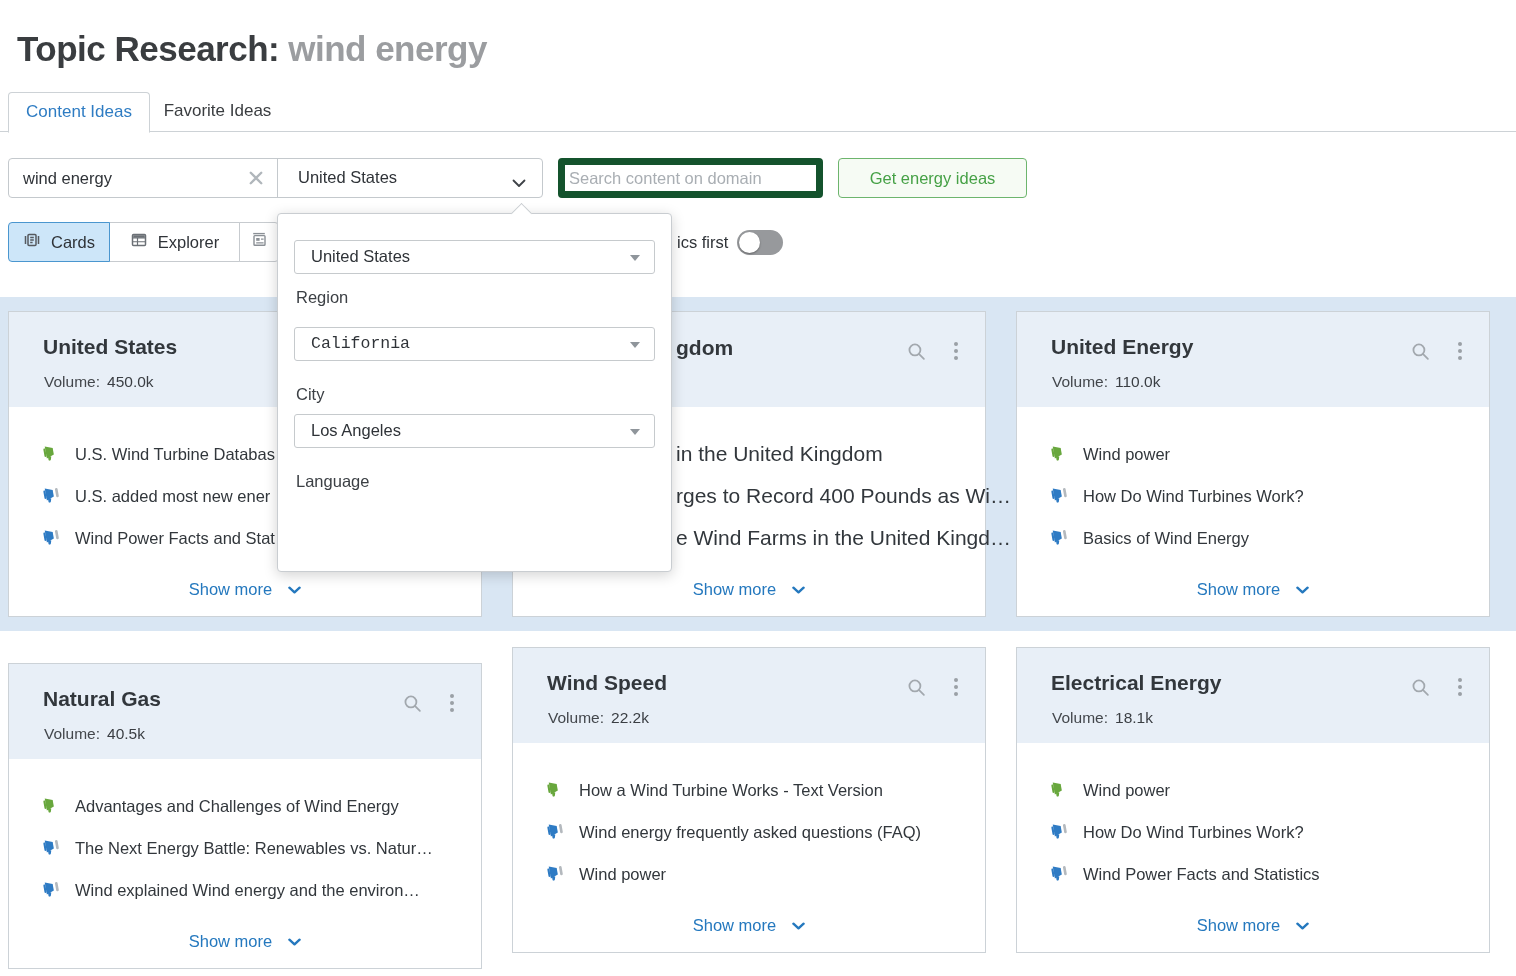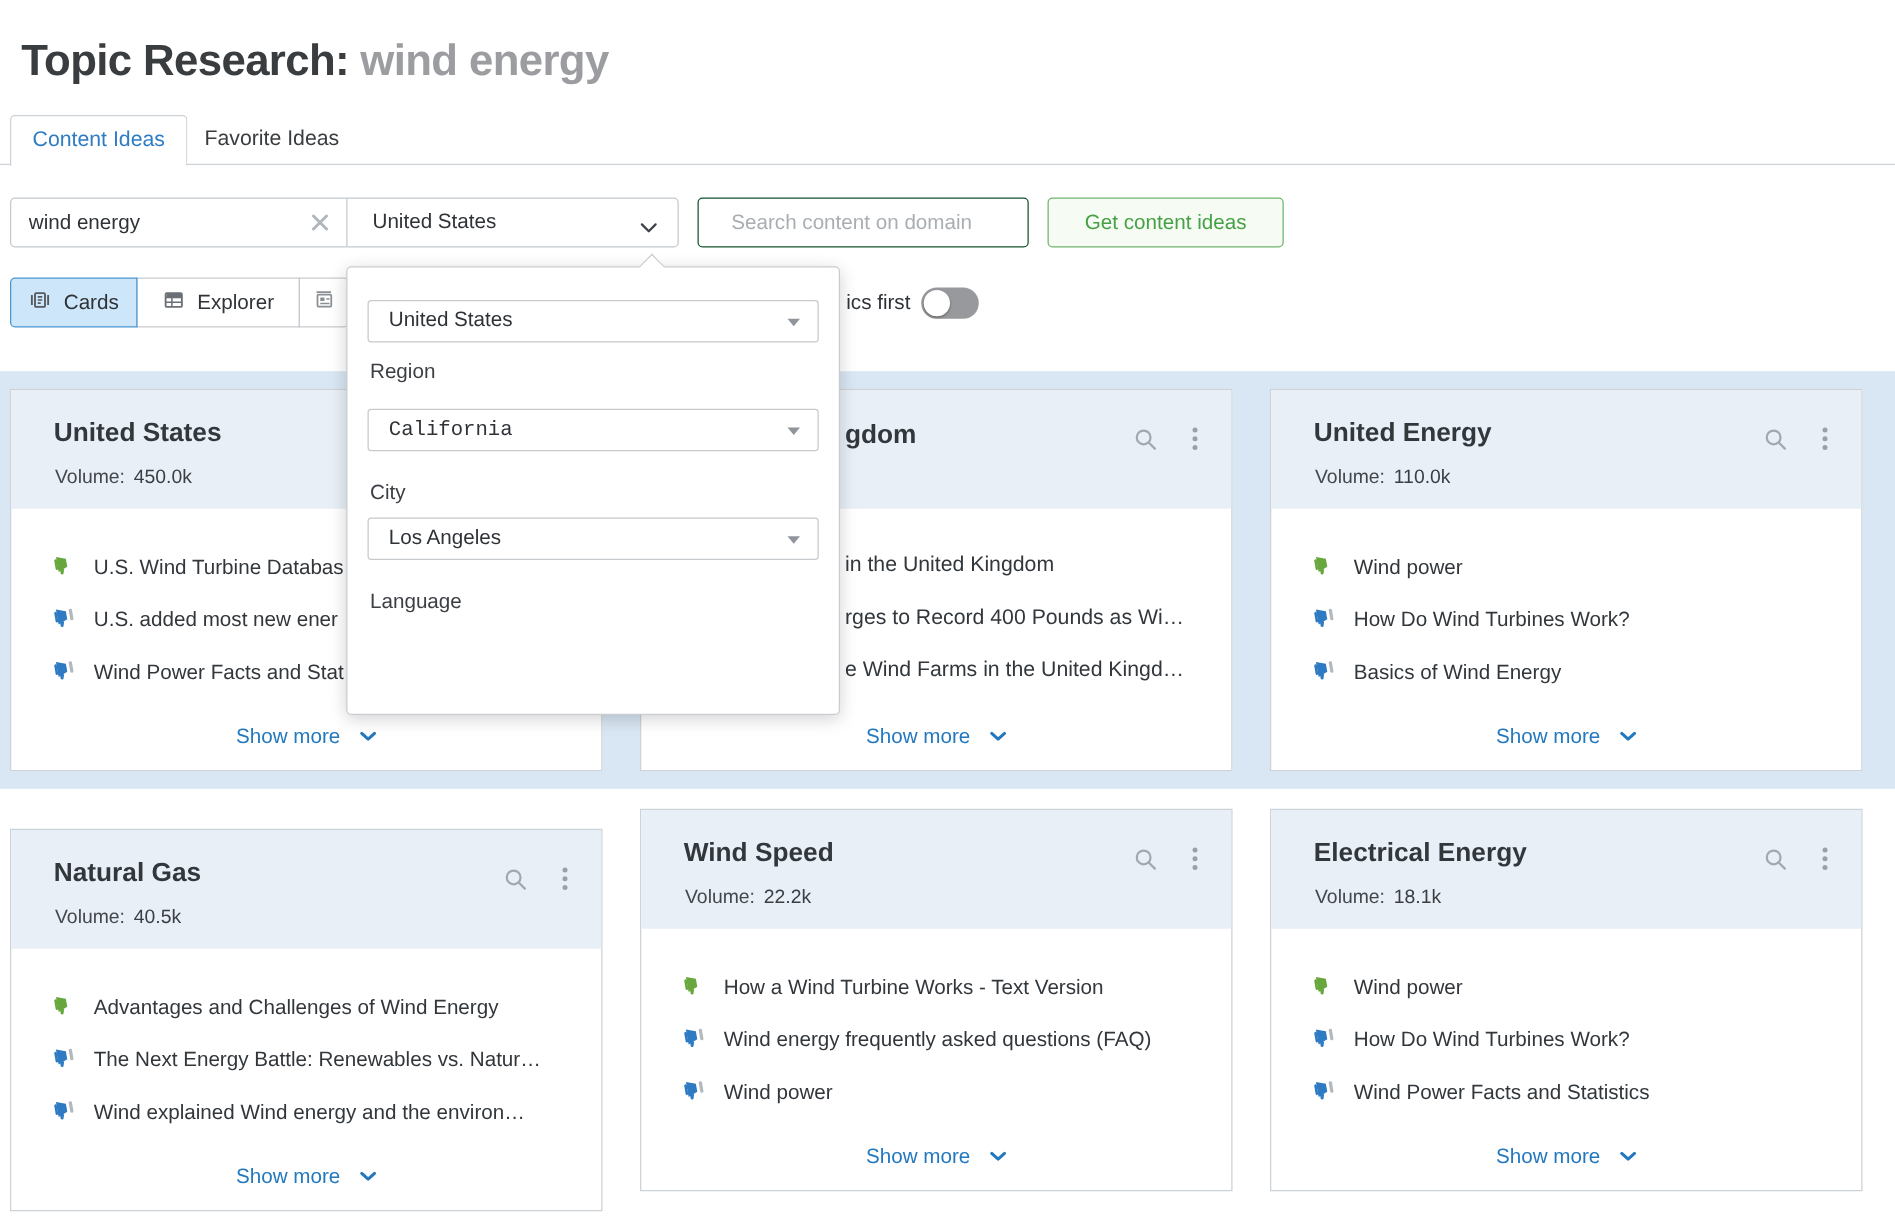--- a/index.html
+++ b/index.html
@@ -22,22 +22,22 @@
   .search-row{position:absolute;left:0;top:158px;width:100%;height:40px;}
   .kw-group{position:absolute;left:8px;top:0;width:535px;height:40px;border:1px solid #c4c9cd;border-radius:4px;
             box-sizing:border-box;background:#fff;}
   .kw-input{position:absolute;left:0;top:0;width:268px;height:38px;border:0;outline:0;padding:0 36px 0 14px;
             font-size:16.5px;color:#2f3338;font-family:inherit;background:transparent;box-sizing:border-box;border-radius:4px 0 0 4px;}
   .kw-clear{position:absolute;left:240px;top:12px;width:14px;height:14px;cursor:pointer;}
   .kw-divider{position:absolute;left:268px;top:0;width:1px;height:38px;background:#c4c9cd;}
   .loc-select{position:absolute;left:269px;top:0;width:264px;height:38px;cursor:pointer;}
   .loc-select .loc-text{position:absolute;left:20px;top:9px;font-size:16.5px;color:#2f3338;}
   .loc-select .loc-chevron{position:absolute;right:16px;top:15px;}
-  .domain-input{position:absolute;left:558px;top:0;width:265px;height:40px;border:1px solid #14532d;border-radius:4px;
-            box-sizing:border-box;padding:0 26px;font-size:16.5px;font-family:inherit;color:#2f3338;}
+  .domain-input{position:absolute;left:558px;top:0;width:265px;height:40px;border:7px solid #14532d;border-radius:4px;
+            box-sizing:border-box;padding:0 4px;font-size:16.5px;font-family:inherit;color:#2f3338;}
   .domain-input::placeholder{color:#a9aeb3;opacity:1;}
   .cta-button{position:absolute;left:838px;top:0;width:189px;height:40px;border:1px solid #6db56d;border-radius:4px;
             background:#f6fbf4;color:#46a146;font-size:16.5px;font-family:inherit;cursor:pointer;}
 
   
   .view-row{position:absolute;left:0;top:222px;width:100%;height:40px;padding-left:28px;}
   .seg{position:absolute;left:8px;top:0;display:flex;}
   .seg-btn{height:40px;box-sizing:border-box;border:1px solid #c7cbcf;background:#fff;display:flex;align-items:center;
            justify-content:center;gap:10px;font-size:16.5px;color:#2f3338;font-family:inherit;cursor:pointer;margin-left:-1px;}
   .seg-btn.first{margin-left:0;border-radius:4px 0 0 4px;width:102px;}
@@ -56,21 +56,21 @@
   .card-title{position:absolute;left:34px;top:23px;font-size:21px;font-weight:bold;color:#32373c;}
   .card-volume{position:absolute;left:35px;top:61px;font-size:15.5px;color:#43474c;}
   .card-volume .vol-val{margin-left:7px;color:#3a3e43;}
   .head-icons{position:absolute;right:26px;top:29px;display:flex;align-items:center;gap:27px;}
   .icon-btn{cursor:pointer;display:flex;align-items:center;}
   .card-item{position:absolute;left:34px;display:flex;align-items:center;gap:13px;height:24px;cursor:pointer;}
   .card-item .item-text{font-size:16.5px;color:#32373c;white-space:nowrap;}
   .ci-1{top:130px;} .ci-2{top:172px;} .ci-3{top:214px;}
   .show-more{position:absolute;left:0;top:268px;width:100%;display:flex;justify-content:center;align-items:center;
              gap:16px;color:#2478be;font-size:16.5px;cursor:pointer;}
-  .frag{position:absolute;left:163px;font-size:17px;color:#32373c;white-space:nowrap;}
+  .frag{position:absolute;left:163px;font-size:21px;color:#32373c;white-space:nowrap;}
   .frag-title{position:absolute;left:163px;top:24px;font-size:21px;font-weight:bold;color:#32373c;}
 
   
   .loc-panel{position:absolute;left:277px;top:213px;width:395px;height:359px;background:#fff;border:1px solid #c9cdd1;
              border-radius:4px;box-shadow:0 3px 14px rgba(0,0,0,.18);z-index:50;box-sizing:border-box;}
   .loc-panel::before{content:"";position:absolute;left:236px;top:-8px;width:14px;height:14px;background:#fff;
              border-left:1px solid #c9cdd1;border-top:1px solid #c9cdd1;transform:rotate(45deg);}
   .panel-field{position:absolute;left:16px;width:361px;height:34px;border:1px solid #c6cacd;border-radius:3px;
              box-sizing:border-box;background:#fff;cursor:pointer;}
   .panel-field .pf-text{position:absolute;left:16px;top:6px;font-size:16.5px;color:#2f3338;}
@@ -105,21 +105,21 @@
       <div class="loc-select">
         <span class="loc-text">United States</span>
         <span class="loc-chevron">
           <svg viewBox="0 0 14 9" width="14" height="9" fill="none" stroke="#3e4247" stroke-width="1.8" stroke-linecap="round" stroke-linejoin="round">
               <path d="M1.5 1.5 L7 7 L12.5 1.5"></path>
             </svg>
         </span>
       </div>
     </div>
     <input class="domain-input" type="text" placeholder="Search content on domain" style="">
-    <button class="cta-button">Get content ideas</button>
+    <button class="cta-button">Get energy ideas</button>
   </div>
 
   <div class="view-row">
     <div class="seg">
       <button class="seg-btn first selected">
         <span>
           <svg viewBox="0 0 18 18" width="18" height="18" fill="none" stroke="#565a5f" stroke-width="1.5">
             <rect x="5" y="3.5" width="8" height="11" rx="1"></rect>
             <path d="M7.2 6.5 h3.6 M7.2 9 h3.6 M7.2 11.5 h2.4" stroke-width="1.3"></path>
             <path d="M2.5 5 v8 M15.5 5 v8"></path>

